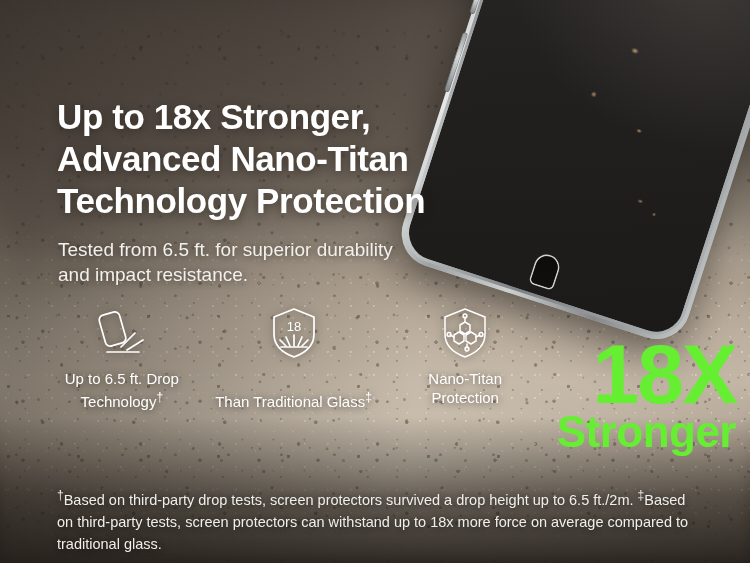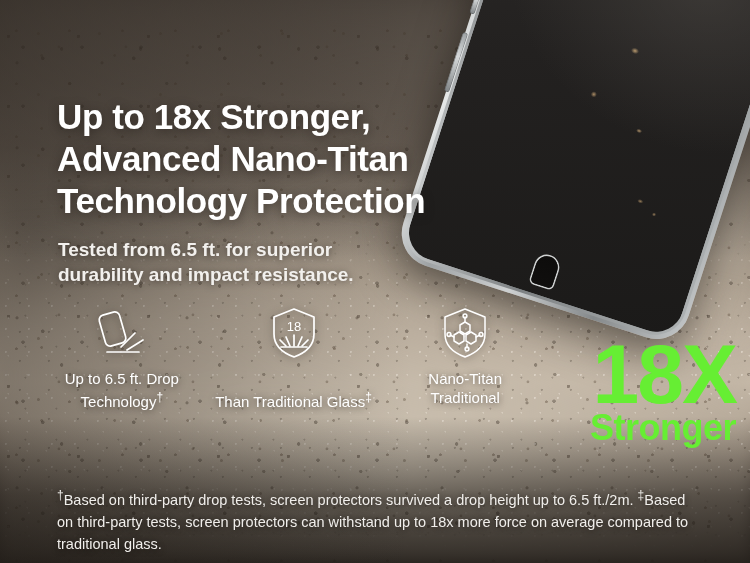--- a/index.html
+++ b/index.html
@@ -155,21 +155,21 @@
     color:#fff;
     font-size:35px;line-height:42px;
     font-weight:700;letter-spacing:-.4px;
     text-shadow:0 2px 10px rgba(28,22,18,.5);
   }
   #subheadline{
     position:absolute;left:58px;top:237px;
     width:340px;
     color:#f2f0ed;
     font-size:19px;line-height:25px;
-    font-weight:700;
+    font-weight:400;
     text-shadow:0 1px 7px rgba(28,22,18,.5);
   }
 
   
   #features{
     position:absolute;left:36px;top:304px;
     width:515px;
     display:flex;
   }
   .feature{
@@ -195,21 +195,21 @@
   }
   #badge .badge-big{
     display:block;
     color:#66ee33;
     font-size:84px;font-weight:700;letter-spacing:-2px;
   }
   #badge .badge-small{
     display:block;
     margin-top:-6px;
     color:#66ee33;
-    font-size:36px;font-weight:700;letter-spacing:-.5px;
+    font-size:44px;font-weight:700;letter-spacing:-.5px;
   }
 
   
   #footnote{
     position:absolute;left:57px;top:484px;
     width:640px;
     color:#f0eeeb;
     font-size:14.5px;line-height:22px;
     text-shadow:0 1px 6px rgba(20,16,12,.7);
   }
@@ -290,21 +290,21 @@
           <line x1="14" y1="31" x2="10" y2="29"></line>
           <circle cx="9" cy="28.5" r="1.9"></circle>
           <line x1="36" y1="31" x2="40" y2="29"></line>
           <circle cx="41" cy="28.5" r="1.9"></circle>
           <line x1="27" y1="38" x2="27" y2="42"></line>
           <circle cx="27" cy="43" r="1.9"></circle>
         </svg>
       </div>
       <div class="feature-label">
         <span>Nano-Titan</span><br>
-        <span>Traditional</span>
+        <span>Protection</span>
       </div>
     </div>
 
   </div>
 
   <div id="badge">
     <span class="badge-big">18X</span>
     <span class="badge-small">Stronger</span>
   </div>
 

